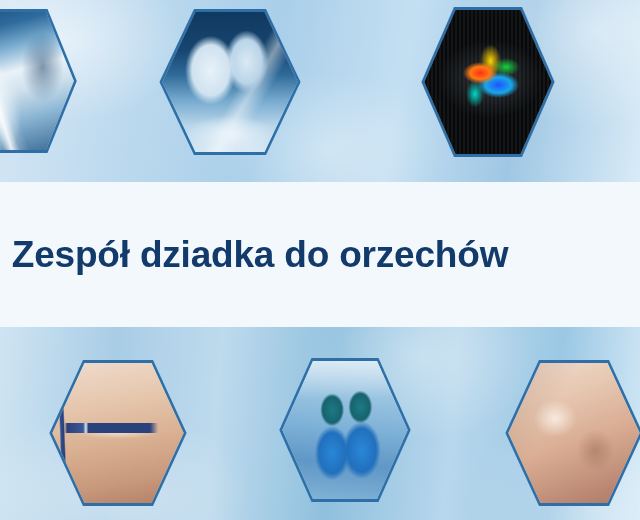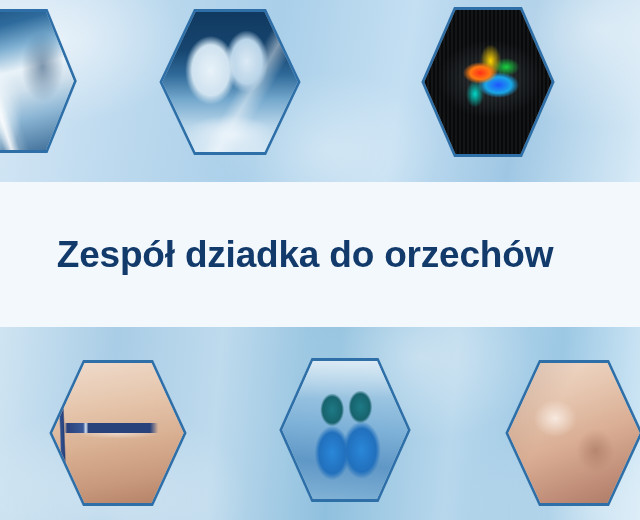--- a/index.html
+++ b/index.html
@@ -161,21 +161,20 @@
   .title-wrap {
     position: absolute;
     left: 0;
     top: 182px;
     width: 520px;
     height: 145px;
     display: flex;
     flex-direction: column;
     align-items: center;
     justify-content: center;
-    padding-left: 45px;
   }
   .title-line {
     color: #123a6b;
     font-size: 37px;
     font-weight: bold;
     letter-spacing: -0.2px;
     line-height: 1.28;
     text-align: center;
     white-space: nowrap;
   }

